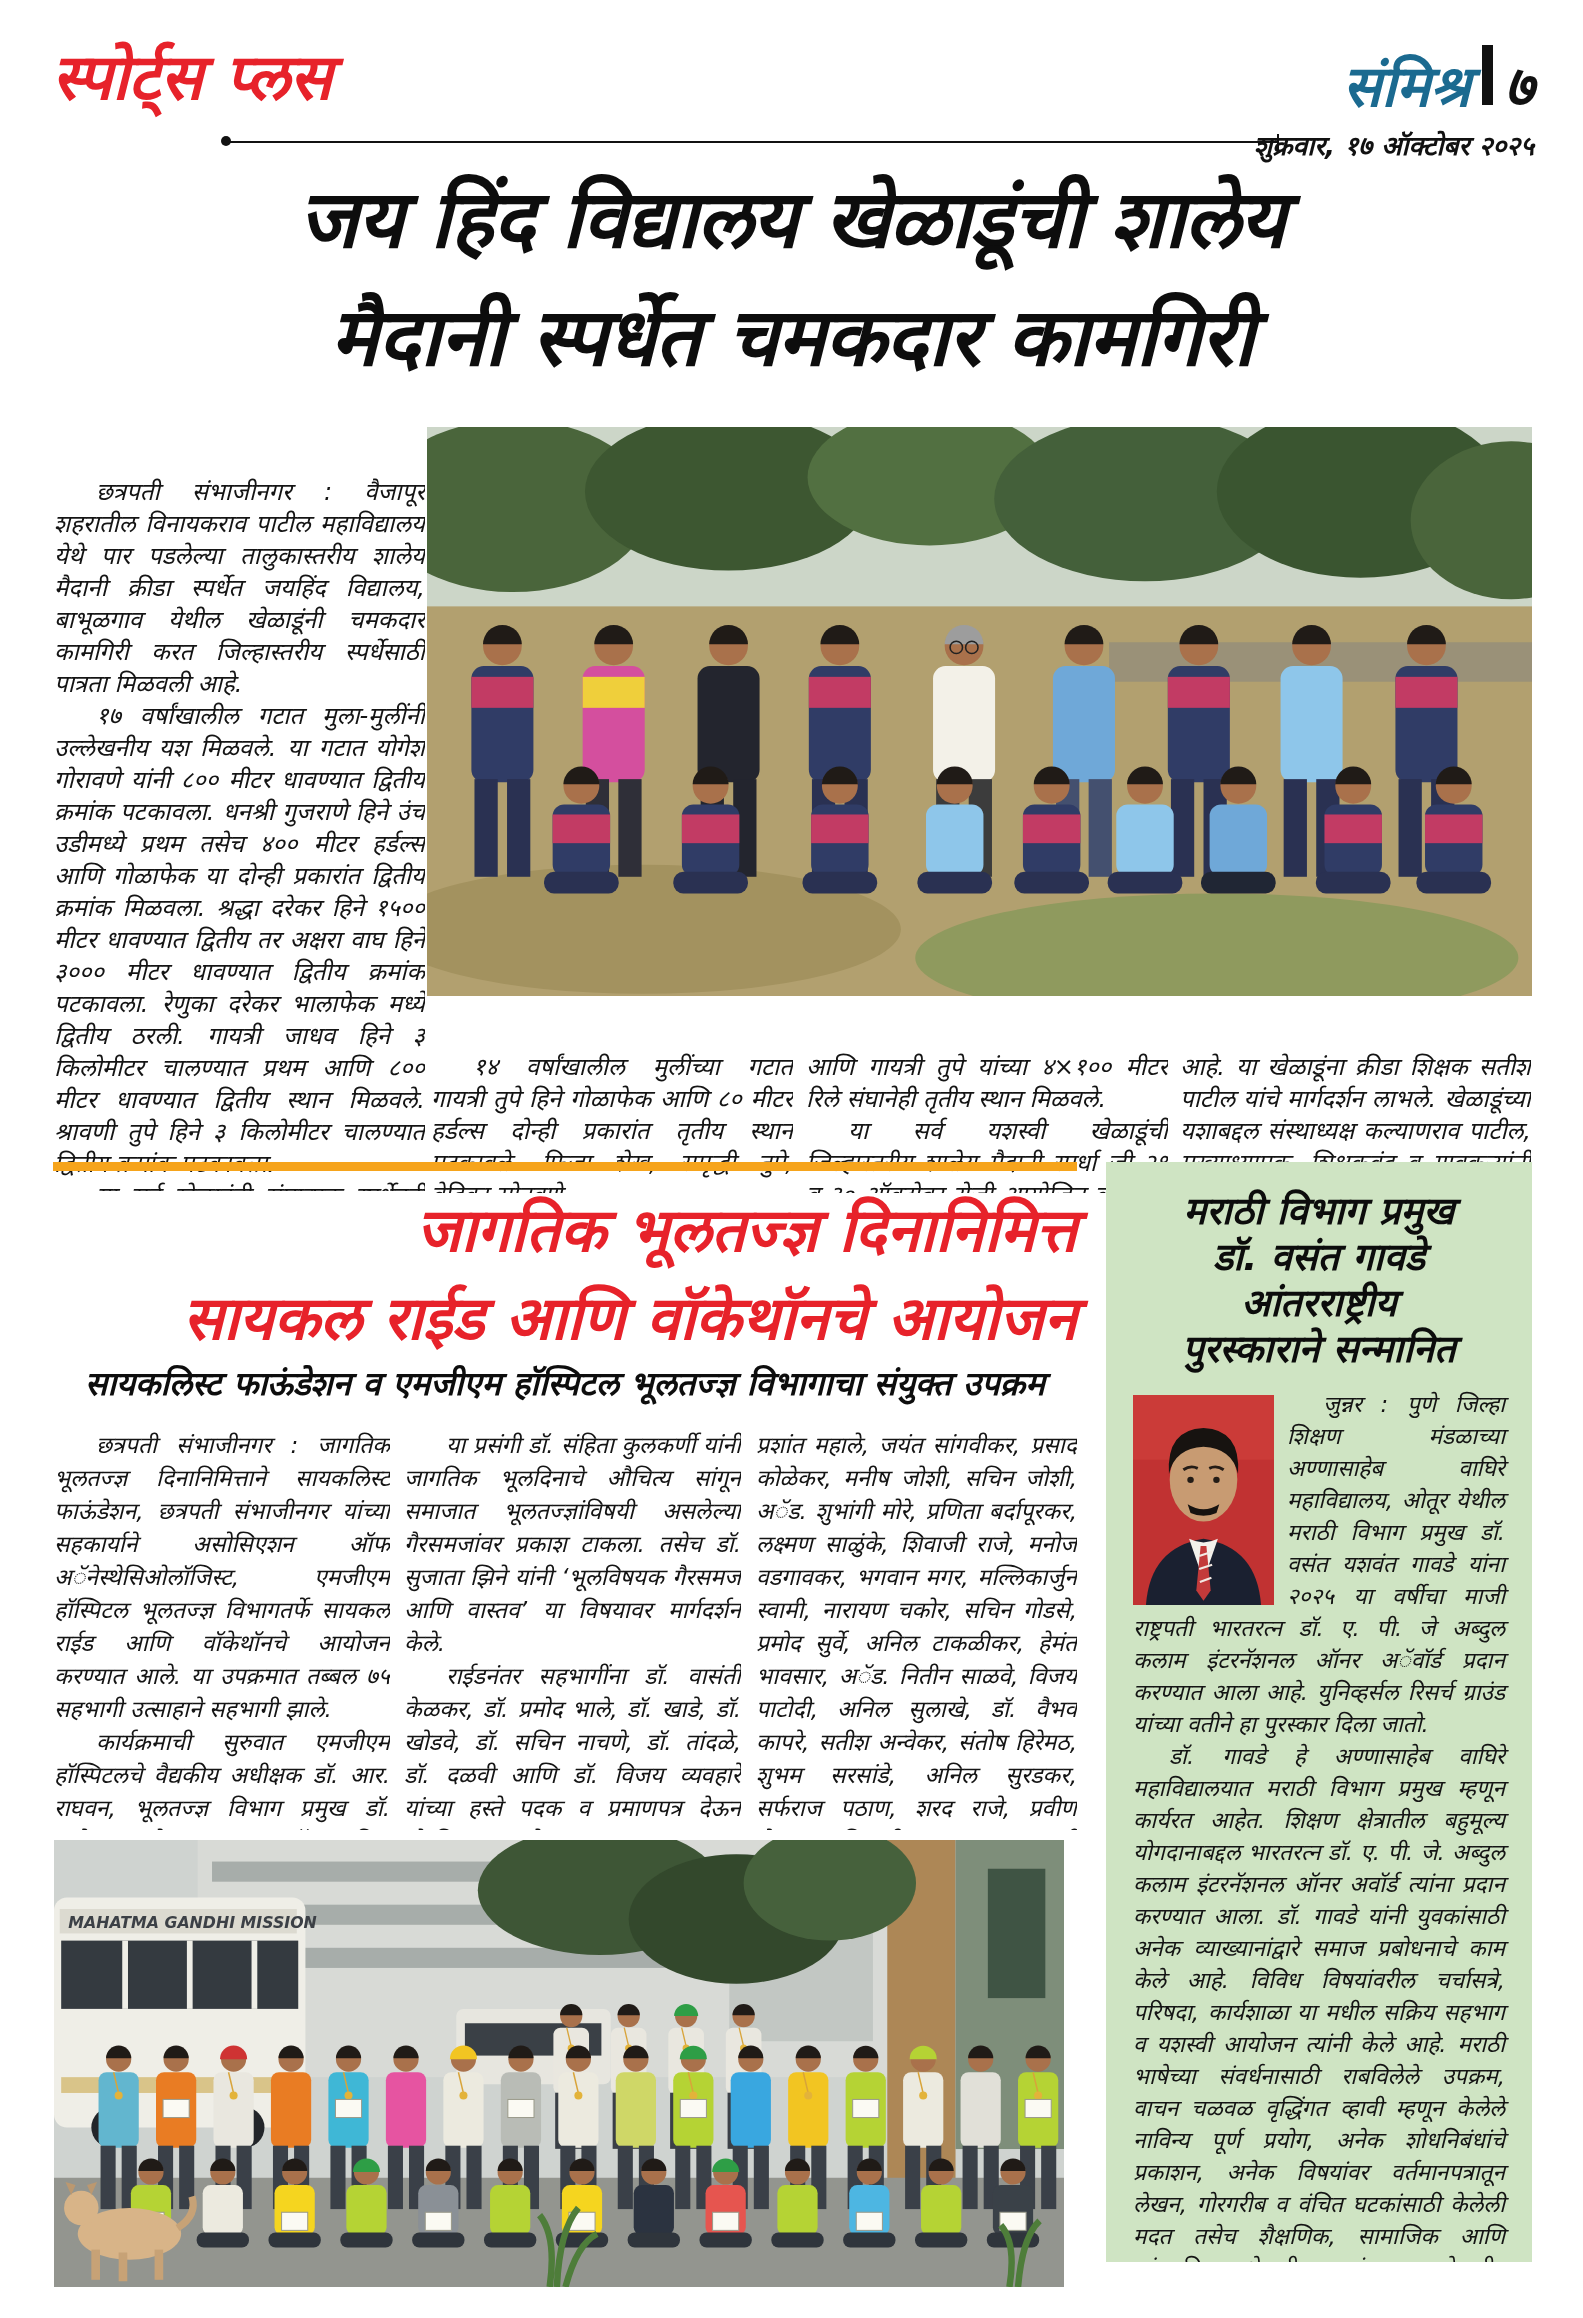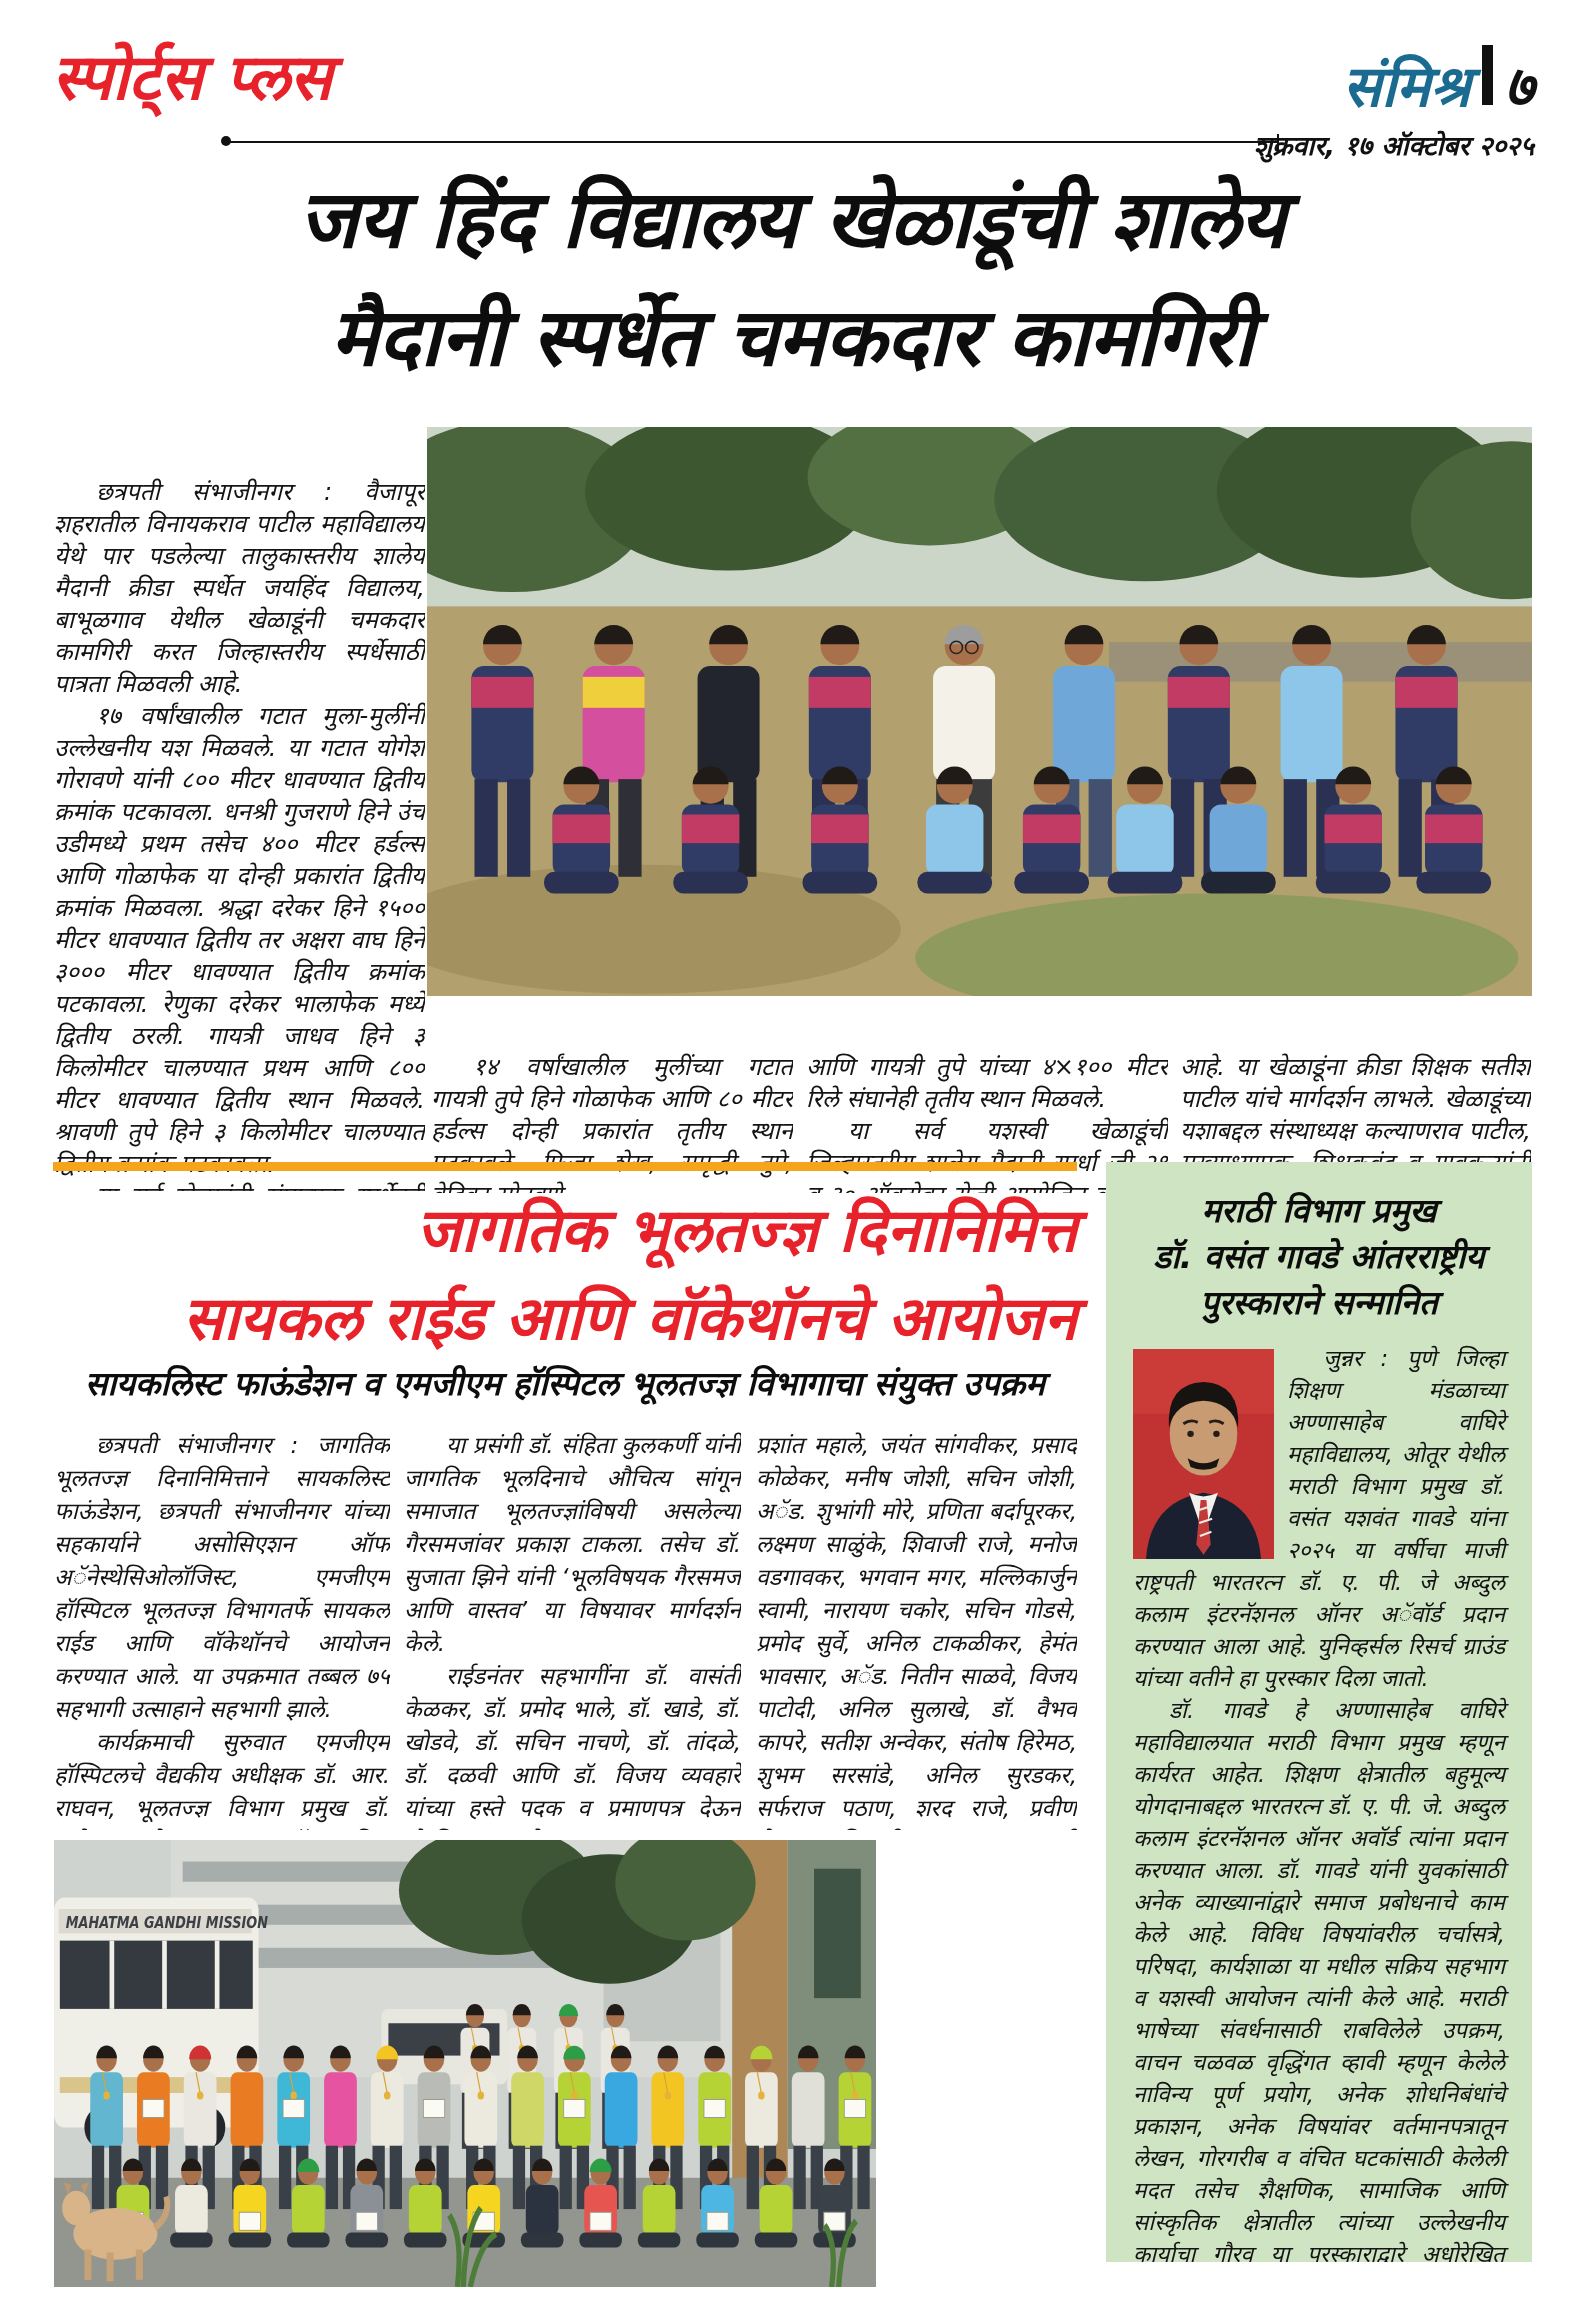--- a/index.html
+++ b/index.html
@@ -41,21 +41,21 @@
 
   
   .orange-bar{left:53px;top:1162px;width:1024px;height:9.3px;background:var(--orange);}
   .h2-wrap{left:53px;top:1186px;width:1024px;text-align:right;color:var(--red);}
   .h2-line{font-size:60px;font-weight:900;line-height:88px;}
   .subhead{left:53px;top:1364px;width:1024px;text-align:center;font-size:33px;font-weight:800;color:#0d0d0d;line-height:40px;}
   .a2-col{font-size:23px;line-height:33px;}
 
   
   .sidebar-box{left:1106px;top:1162px;width:426px;height:1100px;background:var(--green);padding:26px 27px;overflow:hidden;}
-  .sb-title{text-align:center;font-size:33px;font-weight:900;line-height:46px;color:#0c0c0c;}
+  .sb-title{text-align:center;font-size:38px;font-weight:900;line-height:46px;color:#0c0c0c;}
   .sb-content{margin-top:16px;font-size:22.6px;line-height:32px;text-align:justify;}
   .portrait{float:left;width:141px;height:210px;margin:7.2px 13px 4.3px 0;background:#c13232;}
   .portrait svg{display:block;width:100%;height:100%;}
   .sb-content p{text-indent:36px;}
 </style>
 </head>
 <body>
 
 <div class="page">
 
@@ -223,21 +223,21 @@
   <div class="abs body-col a2-col" style="left:404px;top:1429px;width:337px;height:401px;">
     <p class="para">या प्रसंगी डॉ. संहिता कुलकर्णी यांनी जागतिक भूलदिनाचे औचित्य सांगून समाजात भूलतज्ज्ञांविषयी असलेल्या गैरसमजांवर प्रकाश टाकला. तसेच डॉ. सुजाता झिने यांनी ‘भूलविषयक गैरसमज आणि वास्तव’ या विषयावर मार्गदर्शन केले.</p>
     <p class="para">राईडनंतर सहभागींना डॉ. वासंती केळकर, डॉ. प्रमोद भाले, डॉ. खाडे, डॉ. खोडवे, डॉ. सचिन नाचणे, डॉ. तांदळे, डॉ. दळवी आणि डॉ. विजय व्यवहारे यांच्या हस्ते पदक व प्रमाणपत्र देऊन गौरविण्यात आले.</p>
 
   </div>
   <div class="abs body-col a2-col" style="left:756px;top:1429px;width:321px;height:401px;">
     <p class="para flush">प्रशांत महाले, जयंत सांगवीकर, प्रसाद कोळेकर, मनीष जोशी, सचिन जोशी, अॅड. शुभांगी मोरे, प्रणिता बर्दापूरकर, लक्ष्मण साळुंके, शिवाजी राजे, मनोज वडगावकर, भगवान मगर, मल्लिकार्जुन स्वामी, नारायण चकोर, सचिन गोडसे, प्रमोद सुर्वे, अनिल टाकळीकर, हेमंत भावसार, अॅड. नितीन साळवे, विजय पाटोदी, अनिल सुलाखे, डॉ. वैभव कापरे, सतीश अन्वेकर, संतोष हिरेमठ, शुभम सरसांडे, अनिल सुरडकर, सर्फराज पठाण, शरद राजे, प्रवीण शेजुळ, विश्रांती गायकवाड आदी सायकलप्रेमींनी सहभाग नोंदवला.</p>
 
   </div>
 
-  <div class="abs photo-frame" style="left:54px;top:1840px;width:822px;height:447px;text-align:center;">
+  <div class="abs photo-frame" style="left:54px;top:1840px;width:1010px;height:447px;text-align:center;">
     <svg viewBox="0 0 1406 622" preserveAspectRatio="none">
       <rect x="0" y="0" width="1406" height="622" fill="#cfd3d0"></rect>
       <g>
         <rect x="200" y="0" width="960" height="330" fill="#d8dad6"></rect>
         <rect x="220" y="30" width="700" height="28" fill="#a7adaa"></rect>
         <rect x="220" y="90" width="700" height="28" fill="#a7adaa"></rect>
         <rect x="220" y="150" width="700" height="28" fill="#a7adaa"></rect>
         <rect x="940" y="20" width="200" height="260" fill="#c2c7c3"></rect>
         <rect x="1160" y="0" width="95" height="520" fill="#ad8756"></rect>
         <rect x="1255" y="0" width="151" height="430" fill="#7e8e7a"></rect>

